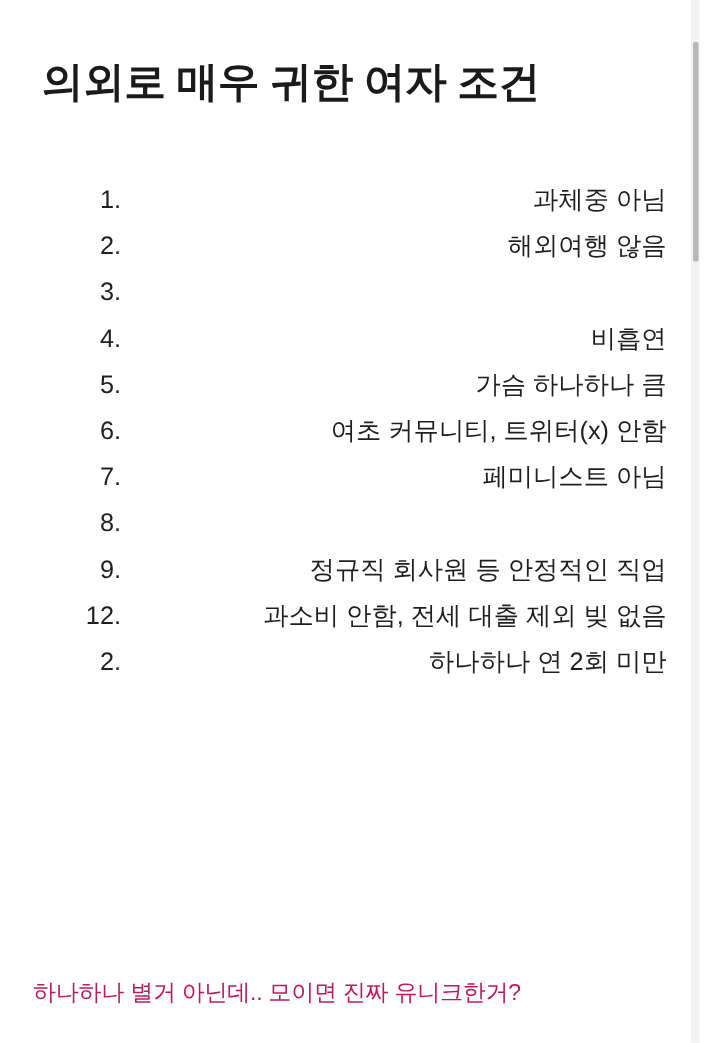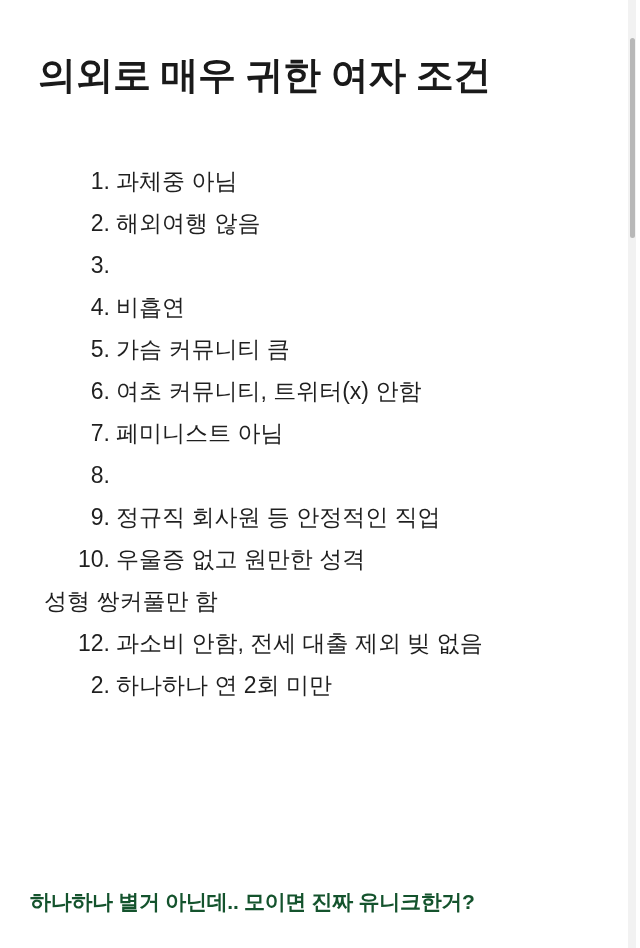--- a/index.html
+++ b/index.html
@@ -49,28 +49,29 @@
     text-align: right;
     padding-right: 6px;
     flex: 0 0 auto;
     font-size: 23px;
     color: #1f1f1f;
   }
   .item-text {
     flex: 1 1 auto;
     font-size: 23px;
     color: #1f1f1f;
+    text-align: right;
   }
   .footer-note {
     position: absolute;
     left: 30px;
     bottom: 32px;
     font-size: 21px;
-    font-weight: bold;
-    color: #14532d;
+    font-weight: normal;
+    color: #be185d;
     letter-spacing: -0.3px;
     margin-top: 43px;
   }
   .scrollbar-track {
     position: absolute;
     top: 0;
     right: 0;
     width: 8px;
     height: 948px;
     background: #f2f2f2;
@@ -103,43 +104,38 @@
     </div>
     <div class="list-item">
       <span class="item-number">3.</span>
     </div>
     <div class="list-item">
       <span class="item-number">4.</span>
       <span class="item-text">비흡연</span>
     </div>
     <div class="list-item">
       <span class="item-number">5.</span>
-      <span class="item-text">가슴 커뮤니티 큼</span>
+      <span class="item-text">가슴 하나하나 큼</span>
     </div>
     <div class="list-item">
       <span class="item-number">6.</span>
       <span class="item-text">여초 커뮤니티, 트위터(x) 안함</span>
     </div>
     <div class="list-item">
       <span class="item-number">7.</span>
       <span class="item-text">페미니스트 아님</span>
     </div>
     <div class="list-item">
       <span class="item-number">8.</span>
     </div>
     <div class="list-item">
       <span class="item-number">9.</span>
       <span class="item-text">정규직 회사원 등 안정적인 직업</span>
     </div>
     <div class="list-item">
-      <span class="item-number">10.</span>
-      <span class="item-text">우울증 없고 원만한 성격</span>
-    </div>
-    <div class="list-item">
-      <span class="item-text">성형 쌍커풀만 함</span>
     </div>
     <div class="list-item">
       <span class="item-number">12.</span>
       <span class="item-text">과소비 안함, 전세 대출 제외 빚 없음</span>
     </div>
     <div class="list-item">
       <span class="item-number">2.</span>
       <span class="item-text">하나하나 연 2회 미만</span>
     </div>
   </div>

